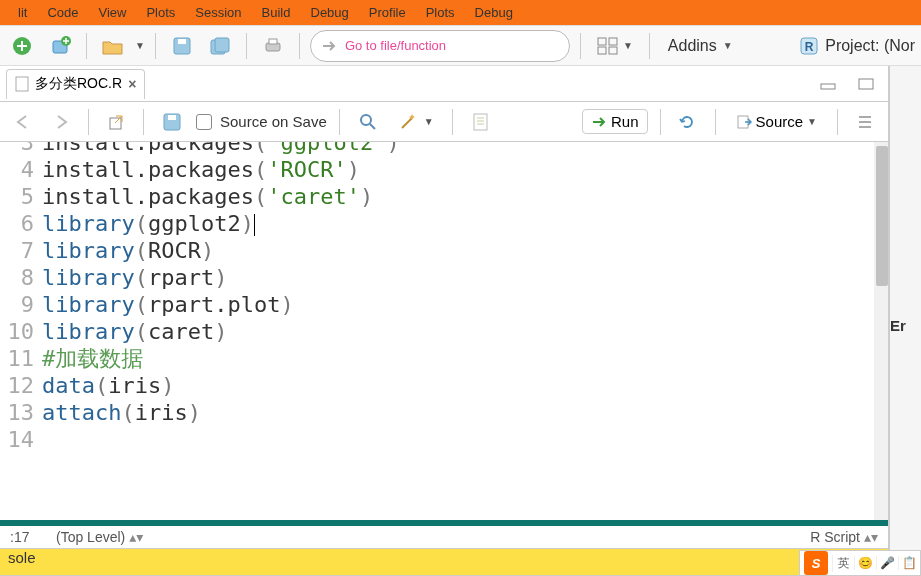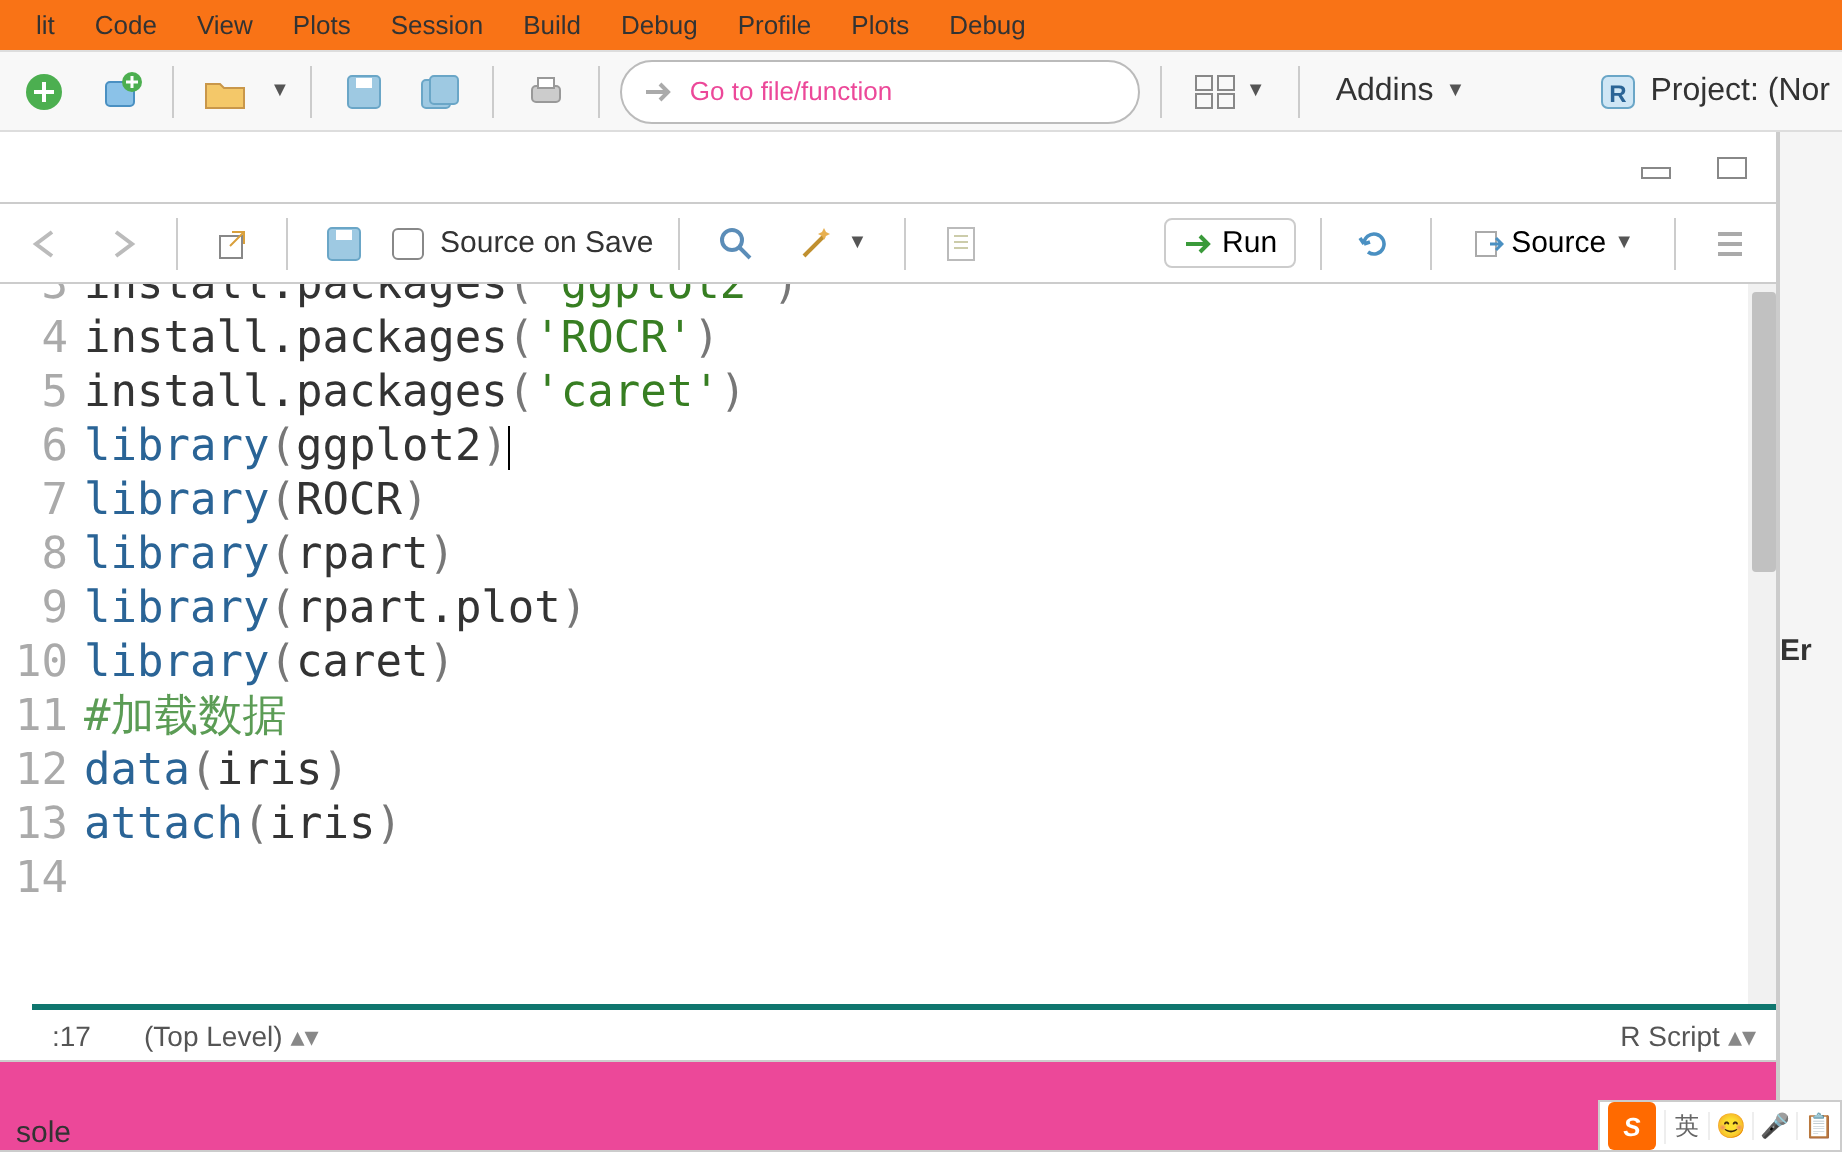--- a/index.html
+++ b/index.html
@@ -29,25 +29,25 @@
 .gutter { width: 42px; text-align: right; color: #aaa; padding-right: 8px; padding-top: 2px; user-select: none; background: #fff; }
 .code { flex: 1; padding-top: 2px; white-space: pre; color: #333; position: relative; }
 .kw { color: #2a6496; }
 .fn { color: #333; }
 .paren { color: #777; }
 .str { color: #377e22; }
 .com { color: #5b9c55; }
 .cursor { display: inline-block; width: 1px; height: 22px; background: #000; vertical-align: middle; }
 .scrollbar-track { position: absolute; right: 0; top: 0; bottom: 0; width: 14px; background: #f1f1f1; }
 .scrollbar-thumb { position: absolute; right: 0; top: 4px; width: 12px; height: 140px; background: #c1c1c1; border-radius: 2px; }
-.statusbar { display: flex; align-items: center; height: 28px; border-top: 3px solid #0f766e; padding: 0 10px; font-size: 14px; color: #555; margin-left: 16px; }
+.statusbar { display: flex; align-items: center; height: 28px; border-top: 6px solid #0f766e; padding: 0 10px; font-size: 14px; color: #555; }
 .status-pos { width: 40px; }
 .status-scope { flex: 0 0 auto; display: flex; align-items: center; gap: 4px; padding: 0 6px; }
 .status-type { margin-left: auto; display: flex; align-items: center; gap: 4px; }
-.console-header { display: flex; align-items: flex-end; height: 46px; border-top: 1px solid #ccc; border-bottom: 1px solid #ccc; padding: 0 8px; background: #ec4899; }
+.console-header { display: flex; align-items: flex-start; height: 28px; border-top: 1px solid #ccc; border-bottom: 1px solid #ccc; padding: 0 8px; background: #fde047; }
 .dropdown-caret { font-size: 10px; color: #555; }
 svg { display: block; }
 .ime-badge { position: absolute; right: 0; bottom: 0; display: flex; align-items: center; background: #fff; border: 1px solid #ccc; height: 26px; }
 .ime-s { background: #ff6a00; color: #fff; width: 24px; height: 24px; display: flex; align-items: center; justify-content: center; font-weight: bold; font-style: italic; border-radius: 3px; margin: 0 4px; }
 .ime-cell { width: 22px; text-align: center; color: #666; font-size: 12px; border-left: 1px solid #eee; }
 </style>
 </head>
 <body>
 
 <div class="menubar">
@@ -131,20 +131,27 @@
         <rect x="2" y="2" width="16" height="16" rx="3" fill="#cfe6f5" stroke="#6aa6c7"></rect>
         <text x="10" y="15" text-anchor="middle" font-size="12" fill="#2a6496" font-weight="bold">R</text>
       </svg>
     <span>Project: (Nor</span>
   </div>
 </div>
 
 <div class="main">
   <div class="left">
     <div class="tabs">
+      <div class="tab">
+        <svg width="14" height="16">
+            <rect x="1" y="1" width="12" height="14" fill="#fff" stroke="#aaa"></rect>
+          </svg>
+        <span>多分类ROC.R</span>
+        <span class="close">×</span>
+      </div>
       <div class="pane-icons">
         <span class="tb-btn">
             <svg width="18" height="14">
               <rect x="2" y="7" width="14" height="5" fill="none" stroke="#888"></rect>
             </svg>
           </span>
         <span class="tb-btn">
             <svg width="18" height="14">
               <rect x="2" y="2" width="14" height="10" fill="none" stroke="#888"></rect>
             </svg>

